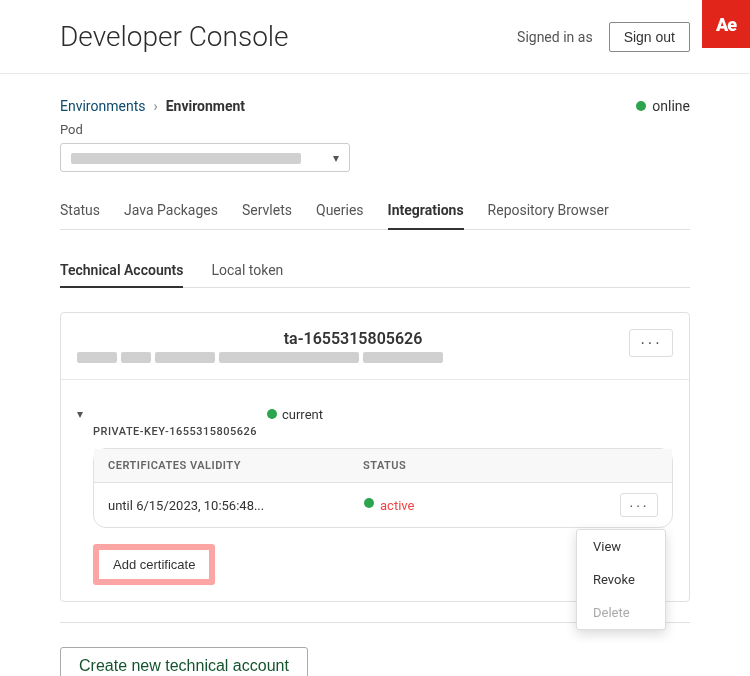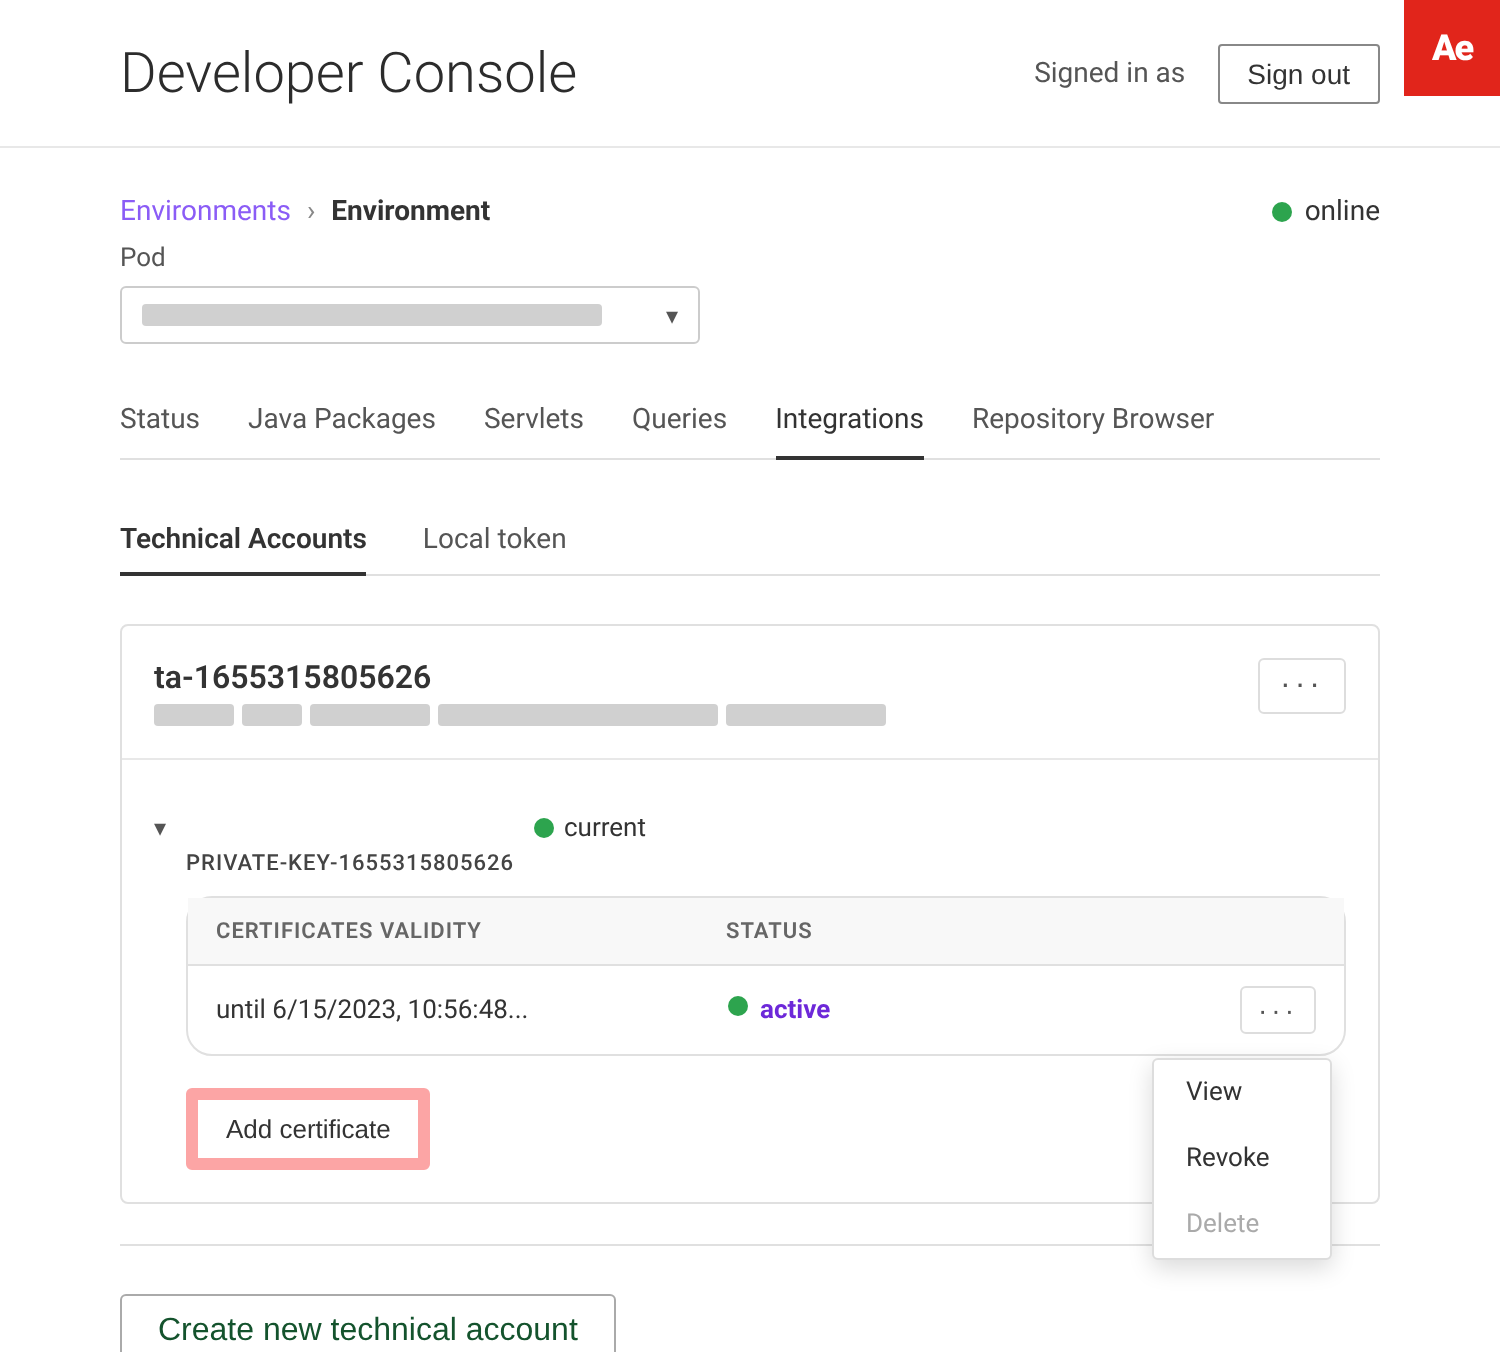--- a/index.html
+++ b/index.html
@@ -52,21 +52,21 @@
     .main { padding: 24px 60px; }
 
     
     .breadcrumb {
       display: flex;
       align-items: center;
       gap: 8px;
       font-size: 14px;
       margin-bottom: 8px;
     }
-    .breadcrumb-environments { color: #8b5cf6; }
+    .breadcrumb-environments { color: #0c4a6e; }
     .breadcrumb-chevron { color: #888; }
     .breadcrumb-environment { font-weight: 700; color: #333; }
     .breadcrumb-status {
       margin-left: auto;
       display: flex; align-items: center; gap: 6px;
       font-size: 14px; color: #333;
     }
     .status-dot {
       width: 10px; height: 10px;
       border-radius: 50%;
@@ -100,21 +100,21 @@
     .nav-tab {
       padding: 10px 0;
       font-size: 14px;
       color: #555;
       cursor: pointer;
       border-bottom: 2px solid transparent;
       margin-bottom: -1px;
     }
     .nav-tab.active {
       color: #333;
-      font-weight: 400;
+      font-weight: 700;
       border-bottom: 2px solid #333;
       text-align: center;
     }
 
     
     .sub-tabs {
       display: flex;
       gap: 28px;
       border-bottom: 1px solid #e0e0e0;
       margin-bottom: 24px;
@@ -139,21 +139,21 @@
       border-radius: 4px;
       margin-bottom: 20px;
       overflow: visible;
     }
     .account-header {
       display: flex;
       align-items: flex-start;
       padding: 16px;
       border-bottom: 1px solid #e8e8e8;
     }
-    .account-info { flex: 1; }
+    .account-info { flex: 1; text-align: center; }
     .account-id {
       font-size: 16px;
       font-weight: 600;
       color: #333;
       margin-bottom: 4px;
     }
     .account-menu-btn {
       background: none;
       border: 1px solid #ddd;
       border-radius: 3px;
@@ -203,21 +203,21 @@
 
     .cert-row {
       display: flex;
       align-items: center;
       padding: 10px 14px;
     }
     .cert-validity { flex: 1; font-size: 13px; color: #333; }
     .cert-status-cell {
       flex: 1;
       display: flex; gap: 6px;
-      font-size: 13px; color: #6d28d9; font-weight: bold;
+      font-size: 13px; color: #ef4444;
     }
     .cert-actions-btn {
       background: none;
       border: 1px solid #ddd;
       border-radius: 3px;
       padding: 3px 8px;
       cursor: pointer;
       font-size: 14px;
       color: #555;
       letter-spacing: 2px;

